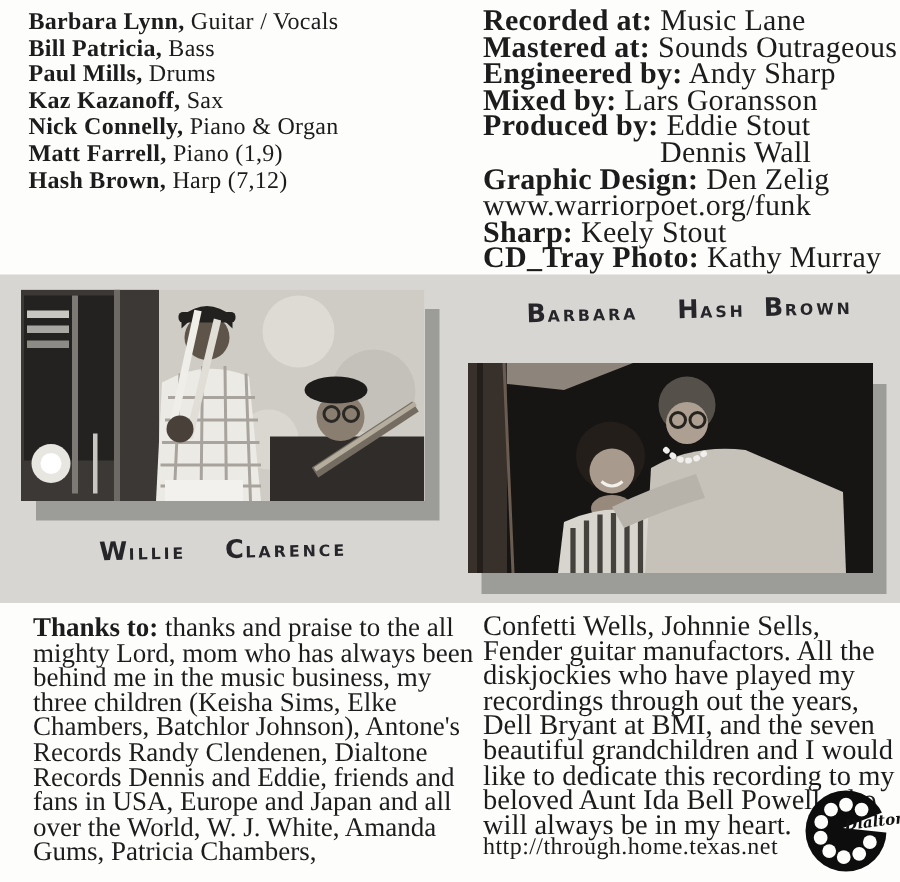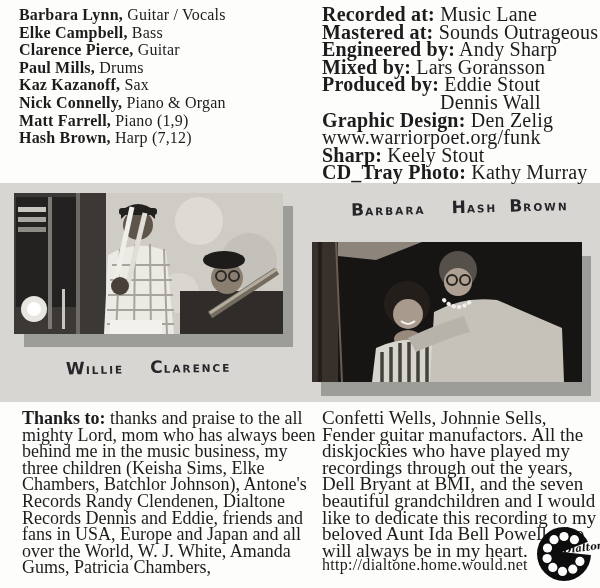--- a/index.html
+++ b/index.html
@@ -43,22 +43,21 @@
 </style>
 </head>
 <body>
 
 <div class="page">
 
   <div class="band"></div>
 
   <div class="musicians">
     <div class="m-row"><span class="b">Barbara Lynn,</span> <span>Guitar / Vocals</span></div>
-    <div class="m-row"><span class="b">Elke Campbell,</span> <span>Bass</span></div>
-    <div class="m-row"><span class="b">Clarence Pierce,</span> <span>Guitar</span></div>
+    <div class="m-row"><span class="b">Bill Patricia,</span> <span>Bass</span></div>
     <div class="m-row"><span class="b">Paul Mills,</span> <span>Drums</span></div>
     <div class="m-row"><span class="b">Kaz Kazanoff,</span> <span>Sax</span></div>
     <div class="m-row"><span class="b">Nick Connelly,</span> <span>Piano &amp; Organ</span></div>
     <div class="m-row"><span class="b">Matt Farrell,</span> <span>Piano (1,9)</span></div>
     <div class="m-row"><span class="b">Hash Brown,</span> <span>Harp (7,12)</span></div>
   </div>
 
   <div class="production">
     <div class="p-row"><span class="b">Recorded at:</span> <span>Music Lane</span></div>
     <div class="p-row"><span class="b">Mastered at:</span> <span>Sounds Outrageous</span></div>
@@ -154,21 +153,21 @@
   </div>
   <div class="caption caption-right">
     <span class="word">Barbara</span>
     <span class="word">Hash</span>
     <span class="word">Brown</span>
   </div>
 
   <p class="thanks-left"><span class="b">Thanks to:</span> <span>thanks and praise to the all mighty Lord, mom who has always been behind me in the music business, my three children (Keisha Sims, Elke Chambers, Batchlor Johnson), Antone's Records Randy Clendenen, Dialtone Records Dennis and Eddie, friends and fans in USA, Europe and Japan and all over the World, W. J. White, Amanda Gums, Patricia Chambers,</span></p>
   <p class="thanks-right"><span>Confetti Wells, Johnnie Sells, Fender guitar manufactors. All the diskjockies who have played my recordings through out the years, Dell Bryant at BMI, and the seven beautiful grandchildren and I would like to dedicate this recording to my beloved Aunt Ida Bell Powell who will always be in my heart.</span></p>
 
-  <div class="url">http://dialtone.home.would.net</div>
+  <div class="url">http://through.home.texas.net</div>
 
   <div class="logo">
     <svg viewBox="0 0 65 63">
       <circle cx="29" cy="31" r="27" fill="#0d0d0d"></circle>
       <polygon points="27,29 65,14 65,33" fill="#fdfdfc"></polygon>
       <circle cx="39.4" cy="16.7" r="4.6" fill="#fdfdfc"></circle>
       <circle cx="29" cy="13.5" r="4.6" fill="#fdfdfc"></circle>
       <circle cx="19" cy="16.7" r="4.6" fill="#fdfdfc"></circle>
       <circle cx="12.5" cy="25" r="4.6" fill="#fdfdfc"></circle>
       <circle cx="12.1" cy="35.5" r="4.6" fill="#fdfdfc"></circle>

